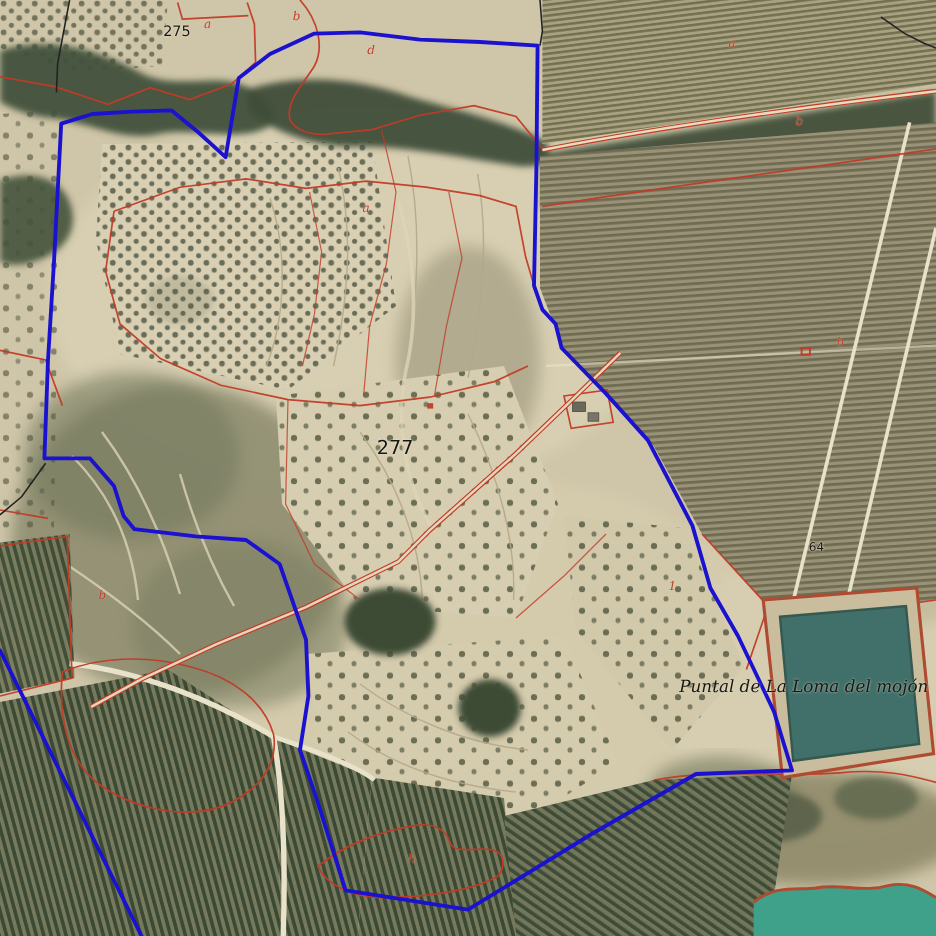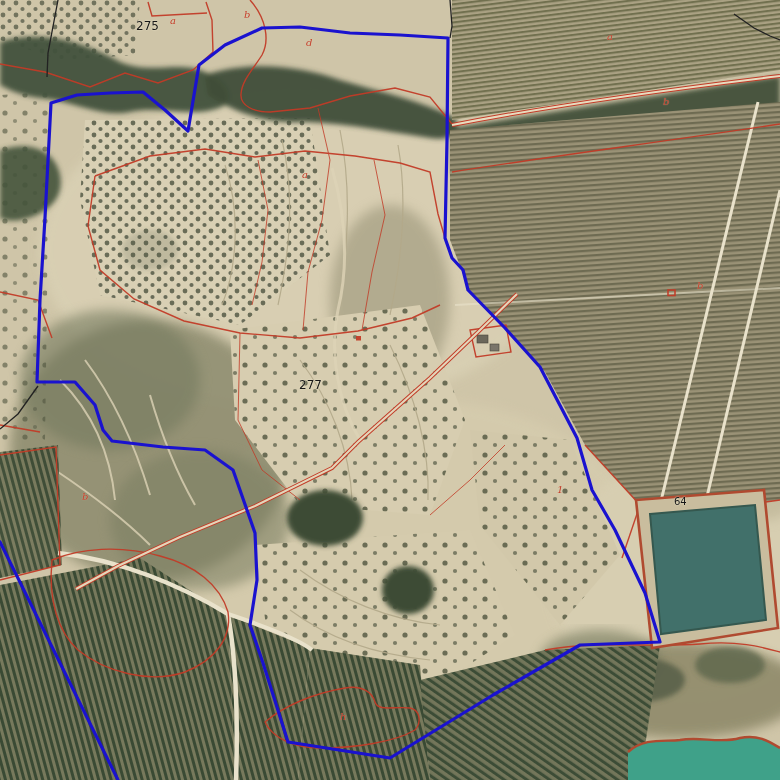--- a/index.html
+++ b/index.html
@@ -187,22 +187,23 @@
   </g>
 
   <g fill="none" style="stroke:var(--parcel-blue)" stroke-width="3.2" stroke-linejoin="round" stroke-linecap="round">
     <polygon points="448,38 447,140 445,238 452,258 463,270 468,290 505,328 540,367 577,438 592,490 615,530 645,593 660,642 580,645 493,695 390,758 288,742 263,663 250,625 257,580 255,533 233,470 205,450 163,447 112,441 103,430 95,405 75,382 37,382 40,300 45,218 51,103 77,95 110,93 143,92 165,110 188,131 199,65 225,45 262,28 300,27 350,33 400,35" fill="none"></polygon>
     <path d="M0,542 L118,780"></path>
   </g>
 </svg>
 
 <div id="label-layer">
       <span class="lbl elevation" style="left: 136px; top: 20px; font-size: 12px; text-align: right;">275</span>
-      <span class="lbl elevation" style="left: 299px; top: 365px; font-size: 12px; margin-top: 14px;">277</span>
-      <span class="lbl elevation" style="left: 674px; top: 452px; font-size: 10px; margin-top: 45px;">64</span>
+      <span class="lbl elevation" style="left: 314px; top: 365px; font-size: 16px;">277</span>
+      <span class="lbl elevation" style="left: 674px; top: 452px; font-size: 10px;">64</span>
+      <span class="lbl place" style="left: 566px; top: 566px; font-size: 14px;">Puntal  de La Loma del mojón</span>
       <span class="lbl subparcel" style="left: 170px; top: 16px; font-size: 10px;">a</span>
       <span class="lbl subparcel" style="left: 244px; top: 10px; font-size: 10px;">b</span>
       <span class="lbl subparcel" style="left: 306px; top: 38px; font-size: 10px;">d</span>
       <span class="lbl subparcel" style="left: 302px; top: 170px; font-size: 10px;">a</span>
       <span class="lbl subparcel" style="left: 82px; top: 492px; font-size: 10px;">b</span>
       <span class="lbl subparcel" style="left: 340px; top: 712px; font-size: 10px;">h</span>
       <span class="lbl subparcel" style="left: 607px; top: 32px; font-size: 10px;">a</span>
       <span class="lbl subparcel" style="left: 663px; top: 97px; font-size: 10px;">b</span>
       <span class="lbl subparcel" style="left: 557px; top: 485px; font-size: 10px;">1</span>
       <span class="lbl subparcel" style="left: 697px; top: 281px; font-size: 10px;">b</span>

